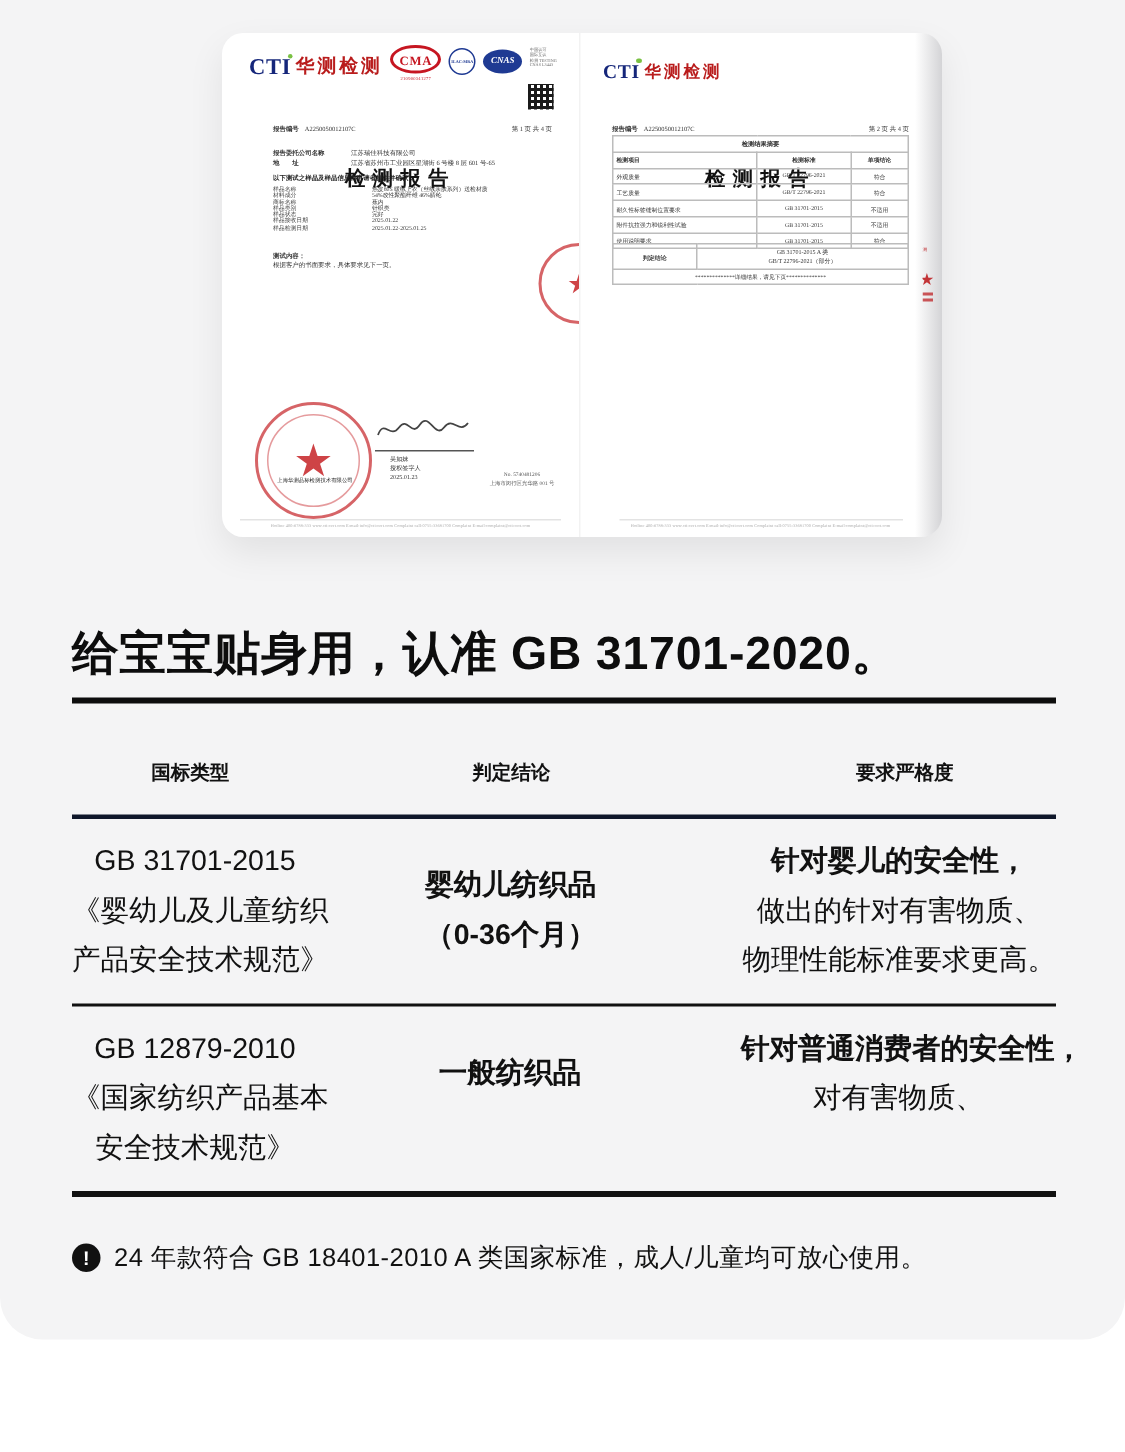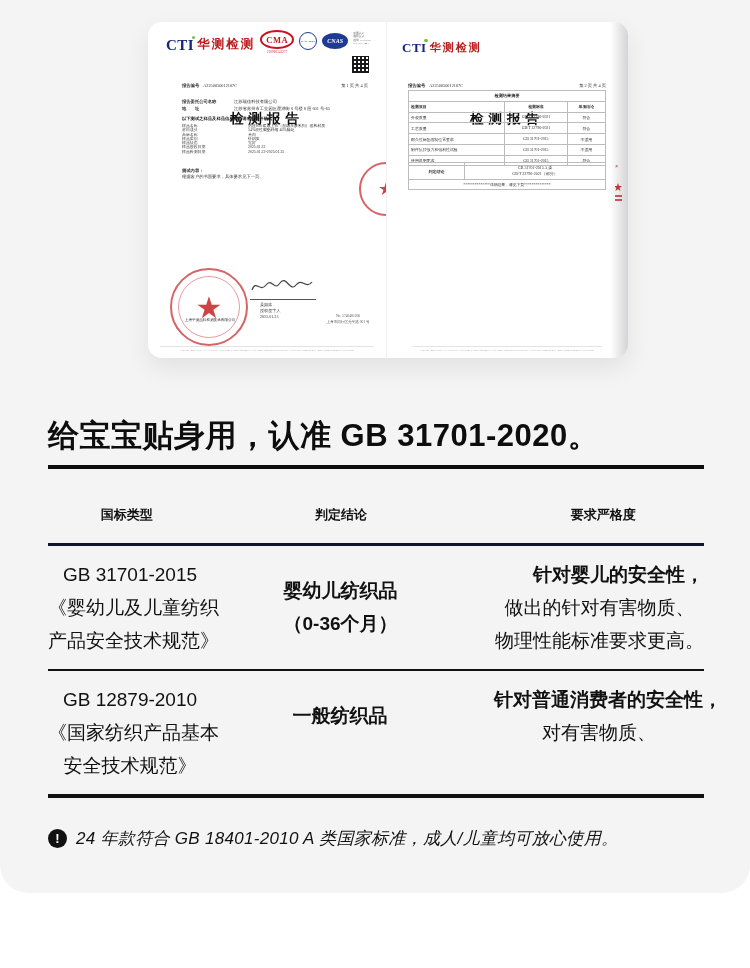--- a/index.html
+++ b/index.html
@@ -110,26 +110,26 @@
 
   .std-table { position:absolute; left:48px; top:486px; width:656px; color:#111; }
   .t-row { display:flex; }
   .c { text-align:center; white-space:nowrap; }
   .c1 { width:164px; } .c2 { width:282px; } .c3 { width:210px;margin-left:26px; }
   .t-head { height:60px; align-items:center; border-bottom:3px solid #0f172a; font-size:13px; font-weight:700; }
   .t-body { padding:12px 0; font-size:19px; line-height:33px; }
   .t-body.first { border-bottom:2.5px solid #111; }
   .t-body.last  { border-bottom:4px solid #111; }
   .pad-mid { padding-top:16px;font-weight:bold; }
-  .lead { font-weight:700;text-align:right; }
+  .lead { font-weight:700; }
 
   .note { position:absolute; left:48px; top:827px; display:flex; align-items:center; gap:9px; }
   .note-icon { width:19px; height:19px; background:#111; color:#fff; border-radius:50%;
     display:flex; align-items:center; justify-content:center; font-size:13px; font-weight:900; flex:0 0 auto; }
-  .note-text { font-size:17px; color:#111; letter-spacing:.3px; white-space:nowrap;font-style:italic; }
+  .note-text { font-size:17px; color:#111; letter-spacing:.3px; white-space:nowrap; }
 </style>
 </head>
 <body>
 
 <div class="stage">
   <div class="gray-section">
 
     <div class="cert-card cert-serif">
       <div class="fold-line"></div>
 

